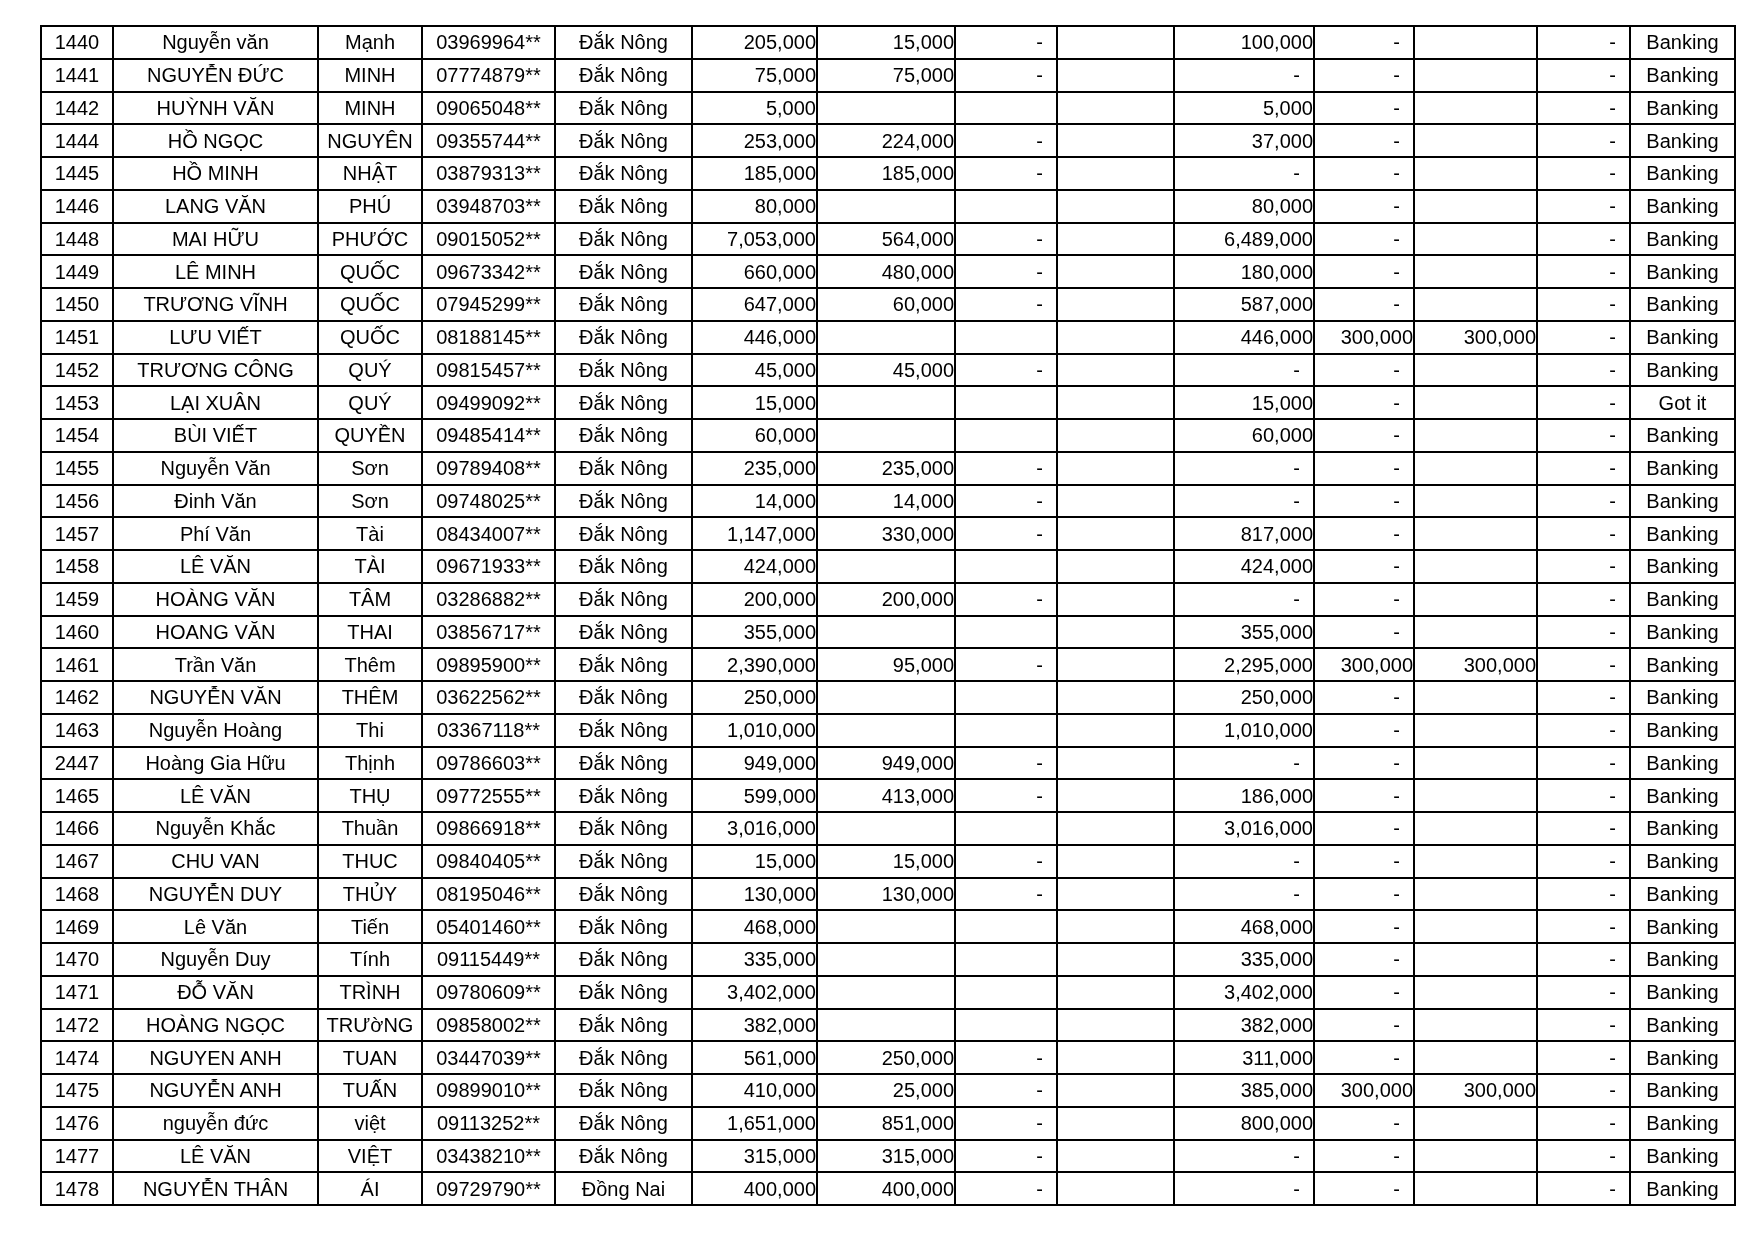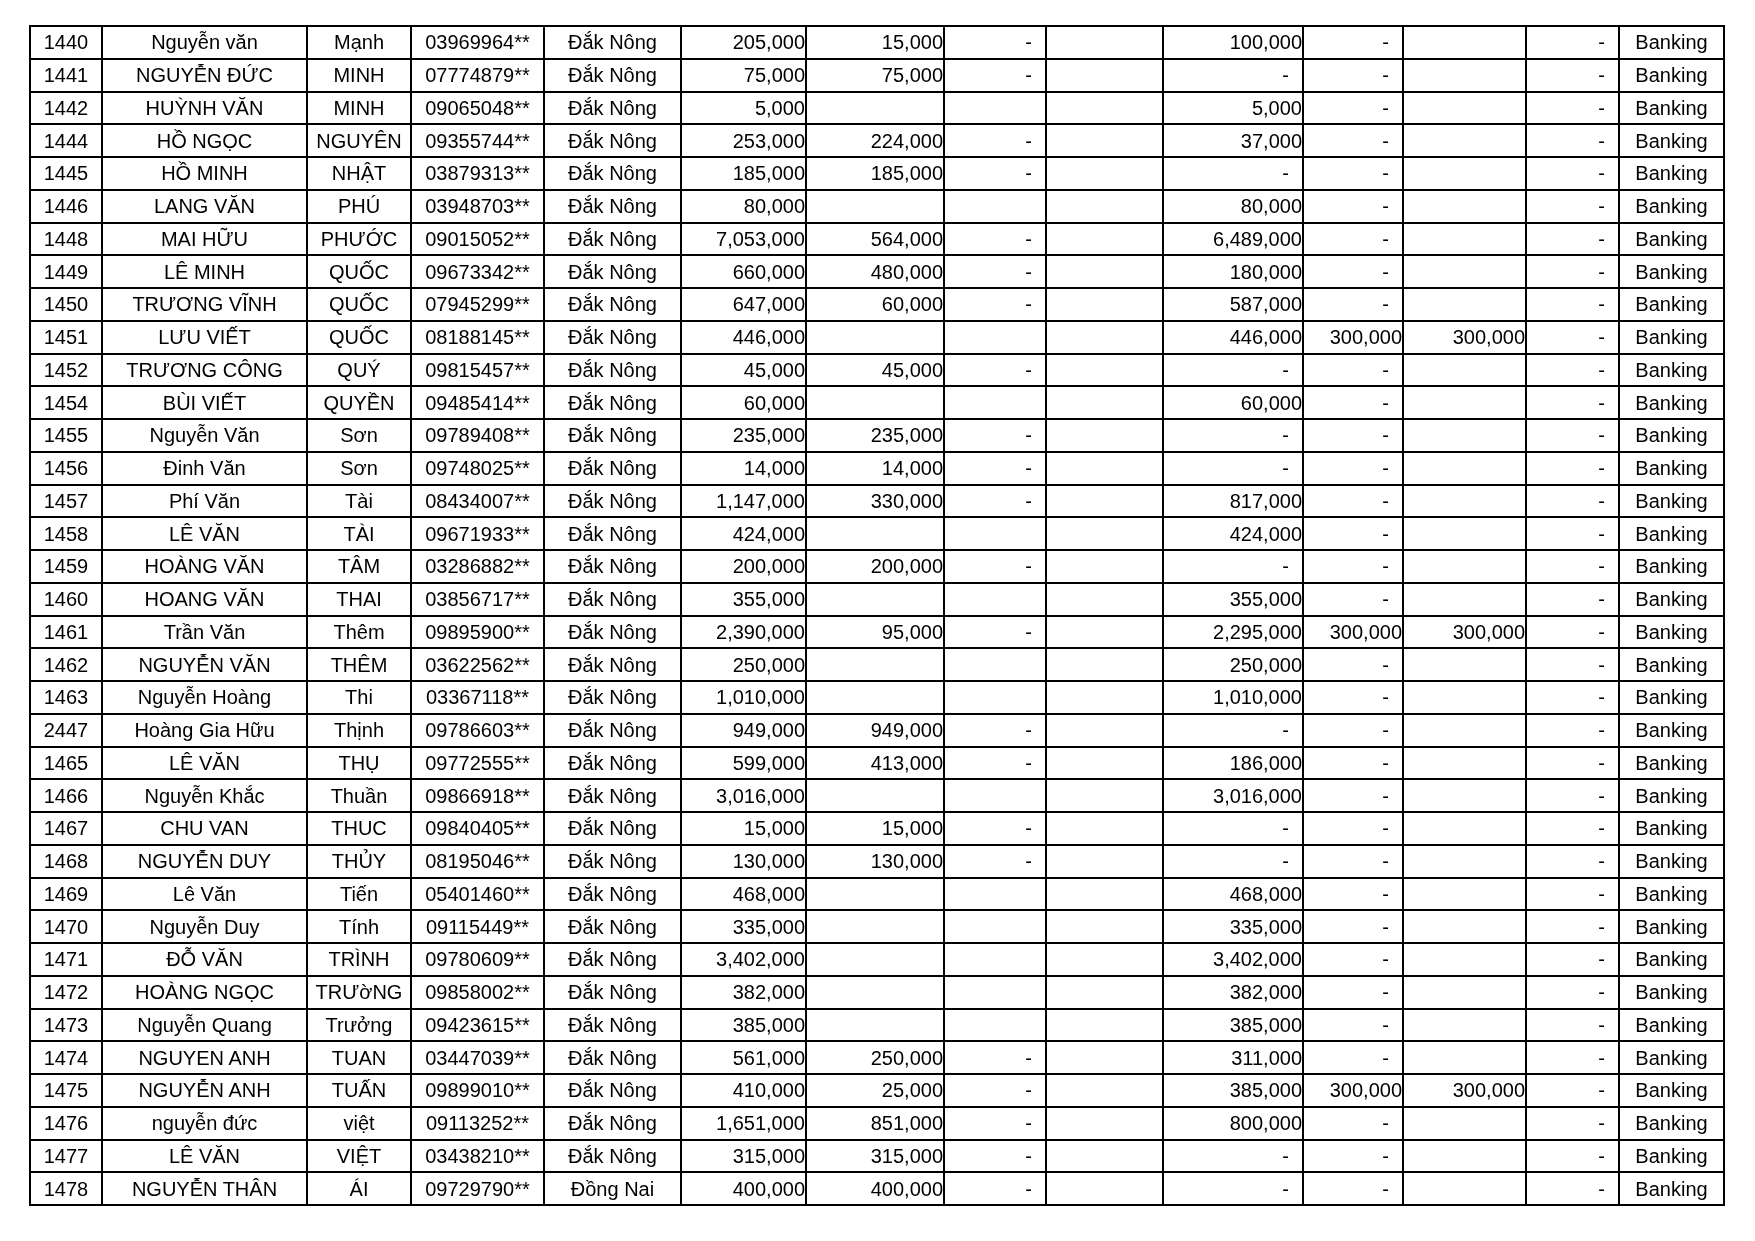--- a/index.html
+++ b/index.html
@@ -10,21 +10,21 @@
   body {
     width: 1755px;
     height: 1241px;
     position: relative;
     font-family: "Liberation Sans", sans-serif;
     color: #000000;
     overflow: hidden;
   }
   table.sheet {
     position: absolute;
-    left: 29px;
+    left: 40px;
     top: 25px;
     width: 1694px;
     height: 1181px;
     border-collapse: collapse;
     table-layout: fixed;
   }
   table.sheet tr {
     height: 30.25px;
   }
   table.sheet td {
@@ -233,20 +233,36 @@
         <td class="r">45,000</td>
         <td class="r d">-</td>
         <td class="r"></td>
         <td class="r d">-</td>
         <td class="r d">-</td>
         <td class="r"></td>
         <td class="r d">-</td>
         <td class="c">Banking</td>
       </tr>
       <tr>
+        <td class="rowno">1453</td>
+        <td class="c">LẠI XUÂN</td>
+        <td class="c">QUÝ</td>
+        <td class="c">09499092**</td>
+        <td class="c">Đắk Nông</td>
+        <td class="r">15,000</td>
+        <td class="r"></td>
+        <td class="r"></td>
+        <td class="r"></td>
+        <td class="r">15,000</td>
+        <td class="r d">-</td>
+        <td class="r"></td>
+        <td class="r d">-</td>
+        <td class="c">Got it</td>
+      </tr>
+      <tr>
         <td class="rowno">1454</td>
         <td class="c">BÙI VIẾT</td>
         <td class="c">QUYỀN</td>
         <td class="c">09485414**</td>
         <td class="c">Đắk Nông</td>
         <td class="r">60,000</td>
         <td class="r"></td>
         <td class="r"></td>
         <td class="r"></td>
         <td class="r">60,000</td>
@@ -531,36 +547,20 @@
         <td class="rowno">1472</td>
         <td class="c">HOÀNG NGỌC</td>
         <td class="c">TRƯờNG</td>
         <td class="c">09858002**</td>
         <td class="c">Đắk Nông</td>
         <td class="r">382,000</td>
         <td class="r"></td>
         <td class="r"></td>
         <td class="r"></td>
         <td class="r">382,000</td>
-        <td class="r d">-</td>
-        <td class="r"></td>
-        <td class="r d">-</td>
-        <td class="c">Banking</td>
-      </tr>
-      <tr>
-        <td class="rowno">1473</td>
-        <td class="c">Nguyễn Quang</td>
-        <td class="c">Trưởng</td>
-        <td class="c">09423615**</td>
-        <td class="c">Đắk Nông</td>
-        <td class="r">385,000</td>
-        <td class="r"></td>
-        <td class="r"></td>
-        <td class="r"></td>
-        <td class="r">385,000</td>
         <td class="r d">-</td>
         <td class="r"></td>
         <td class="r d">-</td>
         <td class="c">Banking</td>
       </tr>
       <tr>
         <td class="rowno">1474</td>
         <td class="c">NGUYEN ANH</td>
         <td class="c">TUAN</td>
         <td class="c">03447039**</td>

